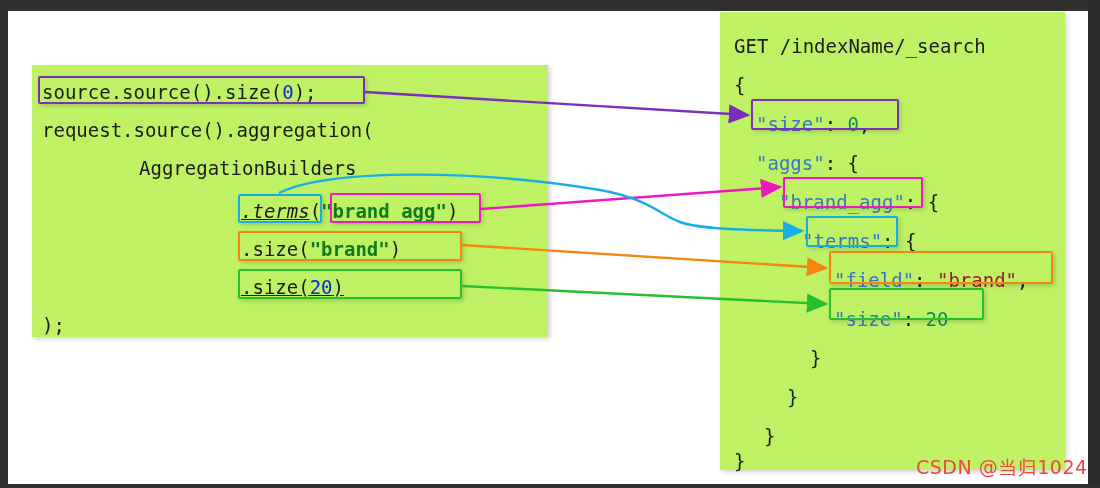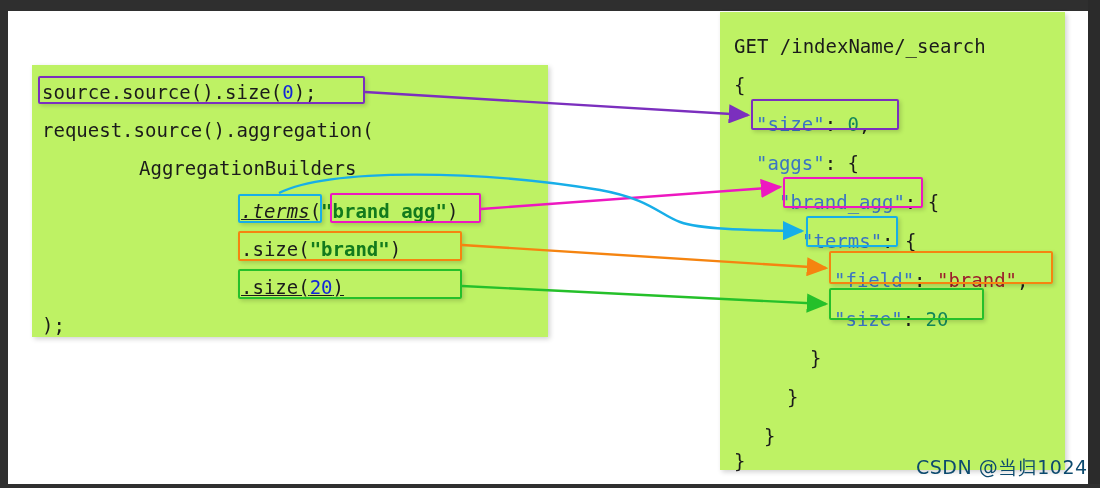--- a/index.html
+++ b/index.html
@@ -63,21 +63,21 @@
 
   
   #arrows{position:absolute;left:0;top:0;width:1100px;height:488px;pointer-events:none;}
 
   
   #watermark{
     position:absolute;
     left:916px;top:455px;
     font-family:"DejaVu Sans","Liberation Sans",sans-serif;
     font-size:19px;
-    color:#0c4a6e;
+    color:#ef4444;
     white-space:nowrap;
     letter-spacing:0.5px;
   }
 </style>
 </head>
 <body>
 
 <div id="stage">
 
   <div class="chrome-top"></div>

